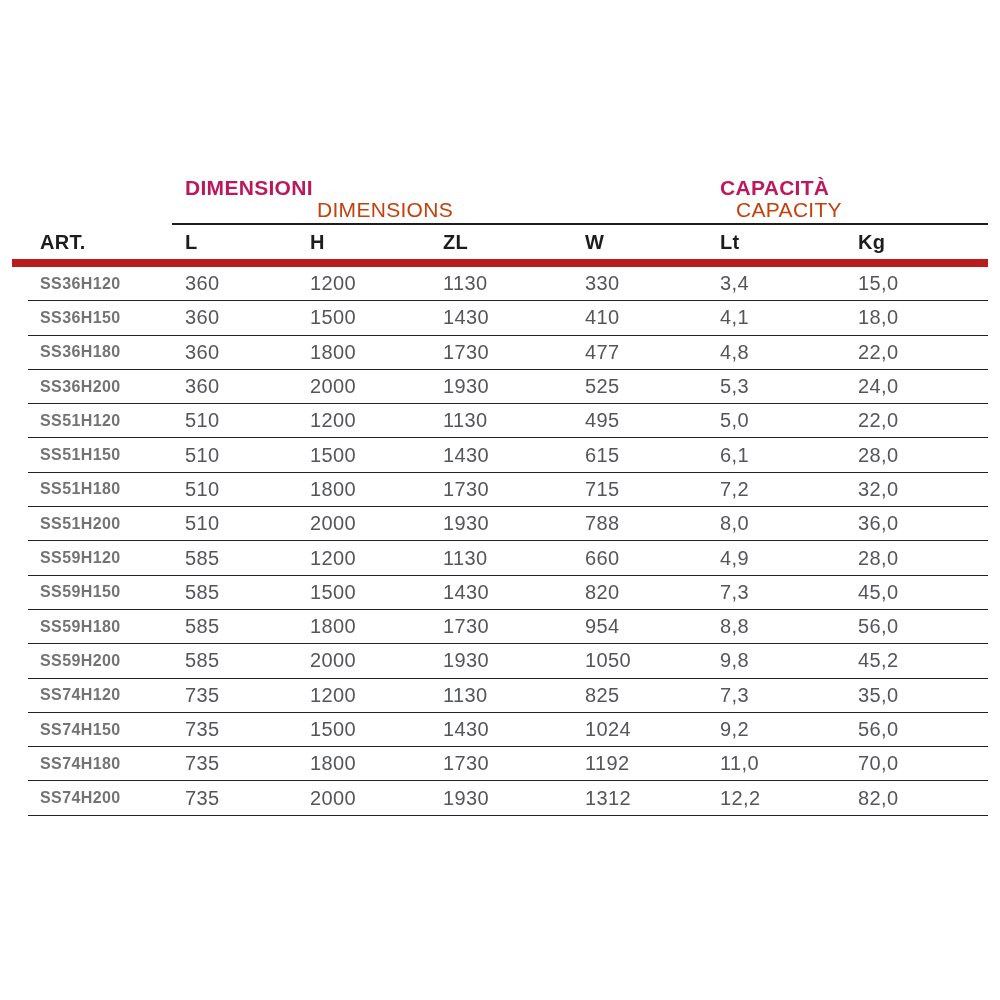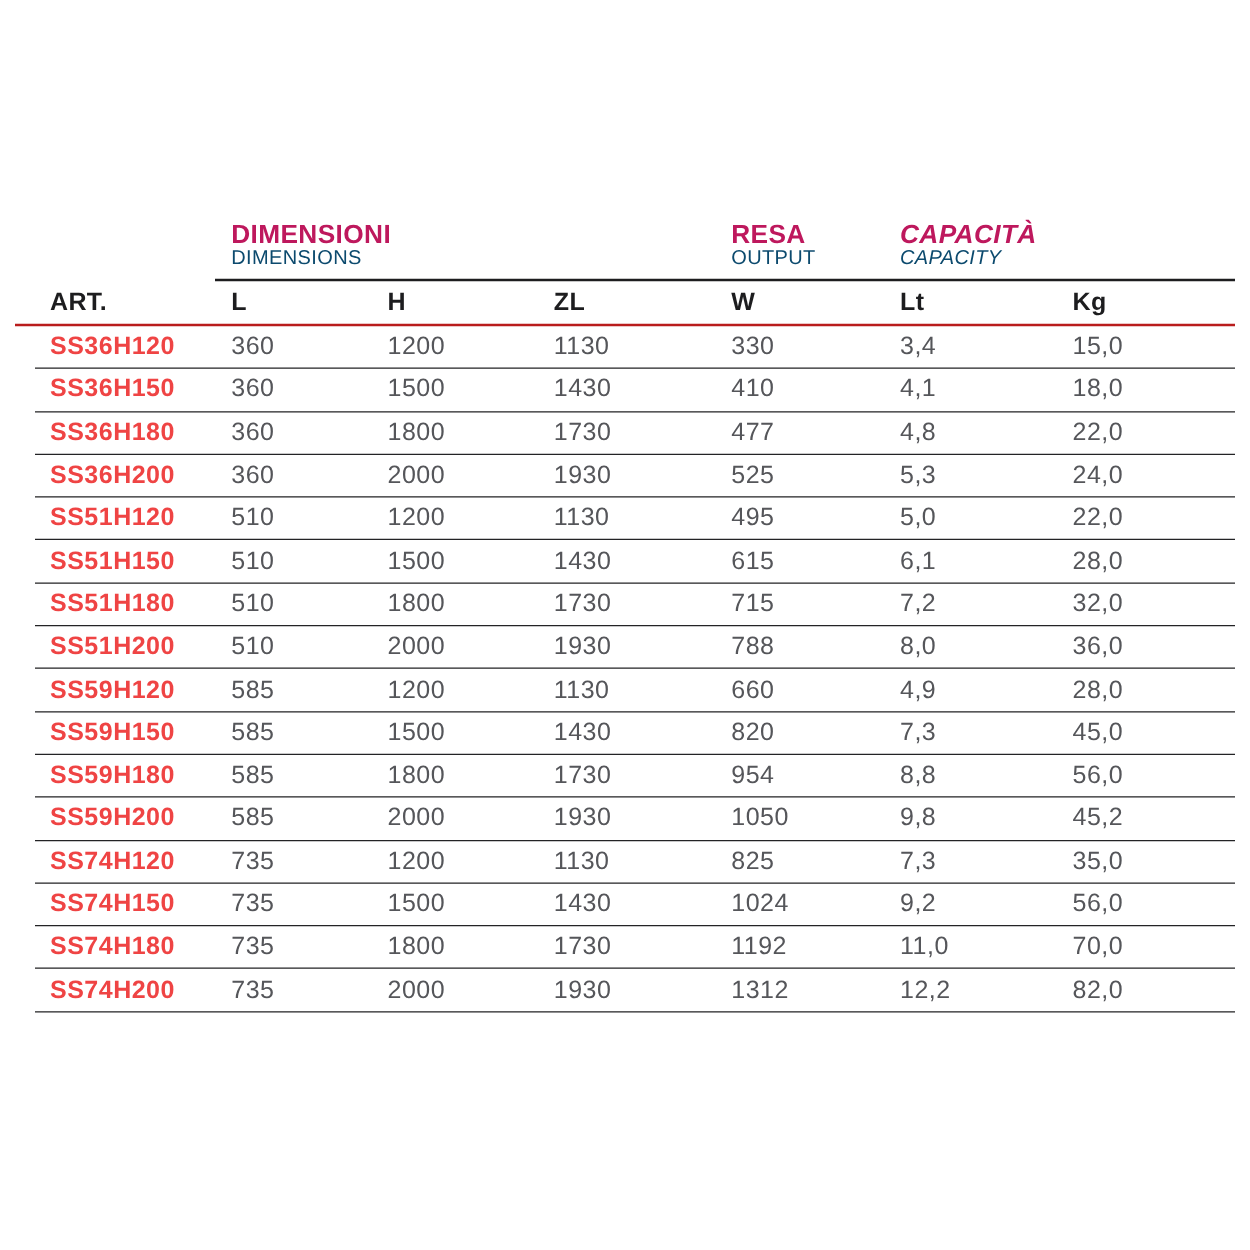--- a/index.html
+++ b/index.html
@@ -38,85 +38,82 @@
     position: absolute;
     left: 160px;
     right: 0;
     bottom: 0;
     height: 2px;
     background: #1d1d1f;
   }
   .group-cell { line-height: 1.04; }
   .g-col2 { grid-column: 2 / 5; }
   .g-col5 { grid-column: 5; }
-  .g-col6 { grid-column: 6; font-style: italic; }
+  .g-col6 { grid-column: 6; }
   .g-col7 { grid-column: 7; }
   .group-title {
     font-size: 21px;
     font-weight: 700;
     color: #be185d;
     letter-spacing: 0.3px;
     display: block;
   }
   .group-subtitle {
-    font-size: 16px;
+    font-size: 21px;
     font-weight: 400;
-    color: #0c4a6e;
+    color: #c2410c;
     letter-spacing: 0.3px;
     display: block;
+    text-align: center;
   }
   
   .subheader-row {
     height: 34px;
     padding-left: 28px;
-    border-bottom: 2px solid #b91c1c;
+    border-bottom: 8px solid #b91c1c;
   }
   .subheader-row .col-h {
     font-size: 20px;
     font-weight: 700;
     color: #1d1d1f;
     letter-spacing: 0.3px;
   }
   
   .rows {
     margin-left: 16px;
     width: 960px;
   }
   .row {
     height: 33.3px;
     padding-left: 12px;
     border-bottom: 1px solid #232325;
   }
   .cell-art {
-    font-size: 20px;
+    font-size: 16px;
     font-weight: 700;
-    color: #ef4444;
+    color: #737373;
     letter-spacing: 0.4px;
   }
   .cell-val {
     font-size: 20px;
     font-weight: 400;
     color: #55565a;
     letter-spacing: 0.4px;
   }
 </style>
 </head>
 <body>
 
 <div class="page">
   <div class="spec-table">
 
     <div class="grid7 group-row">
       <div class="group-cell g-col2">
         <span class="group-title">DIMENSIONI</span>
         <span class="group-subtitle">DIMENSIONS</span>
-      </div>
-      <div class="group-cell g-col5">
-        <span class="group-title">RESA</span>
-        <span class="group-subtitle">OUTPUT</span>
       </div>
       <div class="group-cell g-col6">
         <span class="group-title">CAPACITÀ</span>
         <span class="group-subtitle">CAPACITY</span>
       </div>
       <div class="group-underline"></div>
     </div>
 
     <div class="grid7 subheader-row">
       <span class="col-h">ART.</span>

